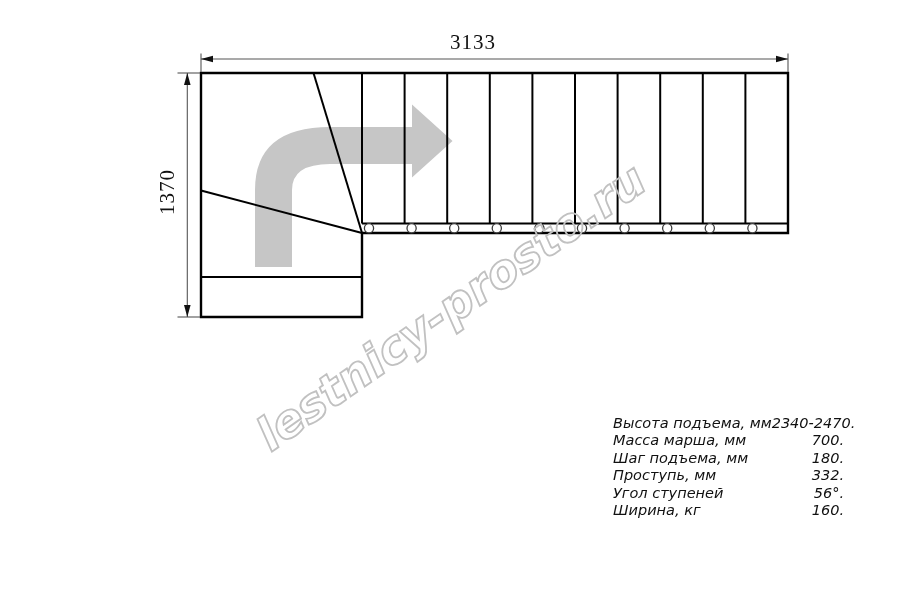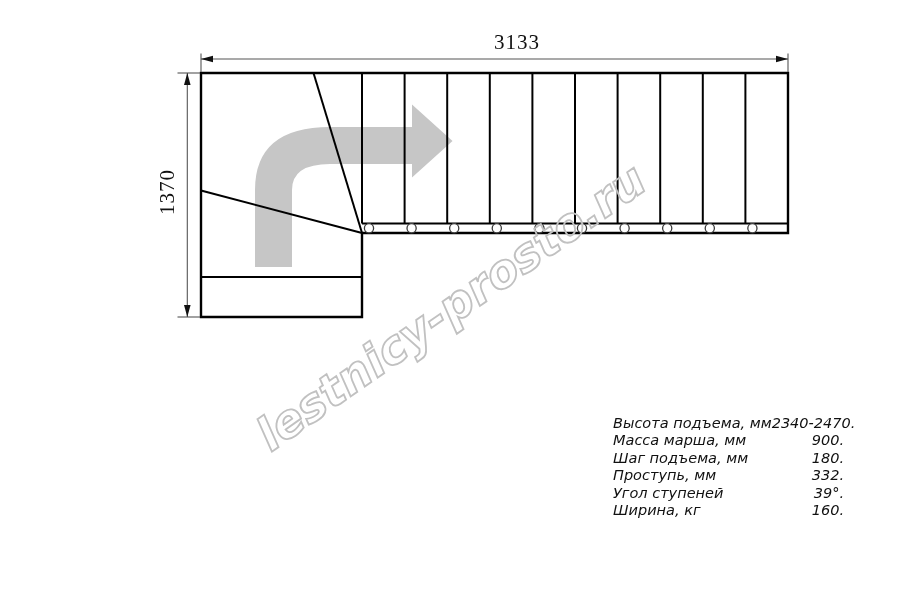--- a/index.html
+++ b/index.html
@@ -19,21 +19,21 @@
   .dim-label {
     position: absolute;
     color: #111;
     font-family: "Liberation Serif", "DejaVu Serif", serif;
     font-size: 21px;
     letter-spacing: 1px;
     white-space: nowrap;
   }
   .dim-label-top {
     left: 450px; top: 30px; width: 90px;
-    text-align: right;
+    text-align: left;
   }
   .dim-label-left {
     left: 167px; top: 192px;
     transform: translate(-50%, -50%) rotate(-90deg);
   }
   .specs {
     position: absolute;
     left: 613px; top: 415px; width: 231px;
     font-family: "DejaVu Sans", "Liberation Sans", sans-serif;
     font-style: italic;
@@ -117,33 +117,33 @@
 
   <div class="dim-label dim-label-left">1370</div>
 
   <div class="specs">
     <div class="spec-row">
       <span class="spec-label">Высота подъема, мм</span>
       <span class="spec-value">2340-2470.</span>
     </div>
     <div class="spec-row">
       <span class="spec-label">Масса марша, мм</span>
-      <span class="spec-value">900.</span>
+      <span class="spec-value">700.</span>
     </div>
     <div class="spec-row">
       <span class="spec-label">Шаг подъема, мм</span>
       <span class="spec-value">180.</span>
     </div>
     <div class="spec-row">
       <span class="spec-label">Проступь, мм</span>
       <span class="spec-value">332.</span>
     </div>
     <div class="spec-row">
       <span class="spec-label">Угол ступеней</span>
-      <span class="spec-value">39°.</span>
+      <span class="spec-value">56°.</span>
     </div>
     <div class="spec-row">
       <span class="spec-label">Ширина, кг</span>
       <span class="spec-value">160.</span>
     </div>
   </div>
 
 </div>
 
 </body></html>

